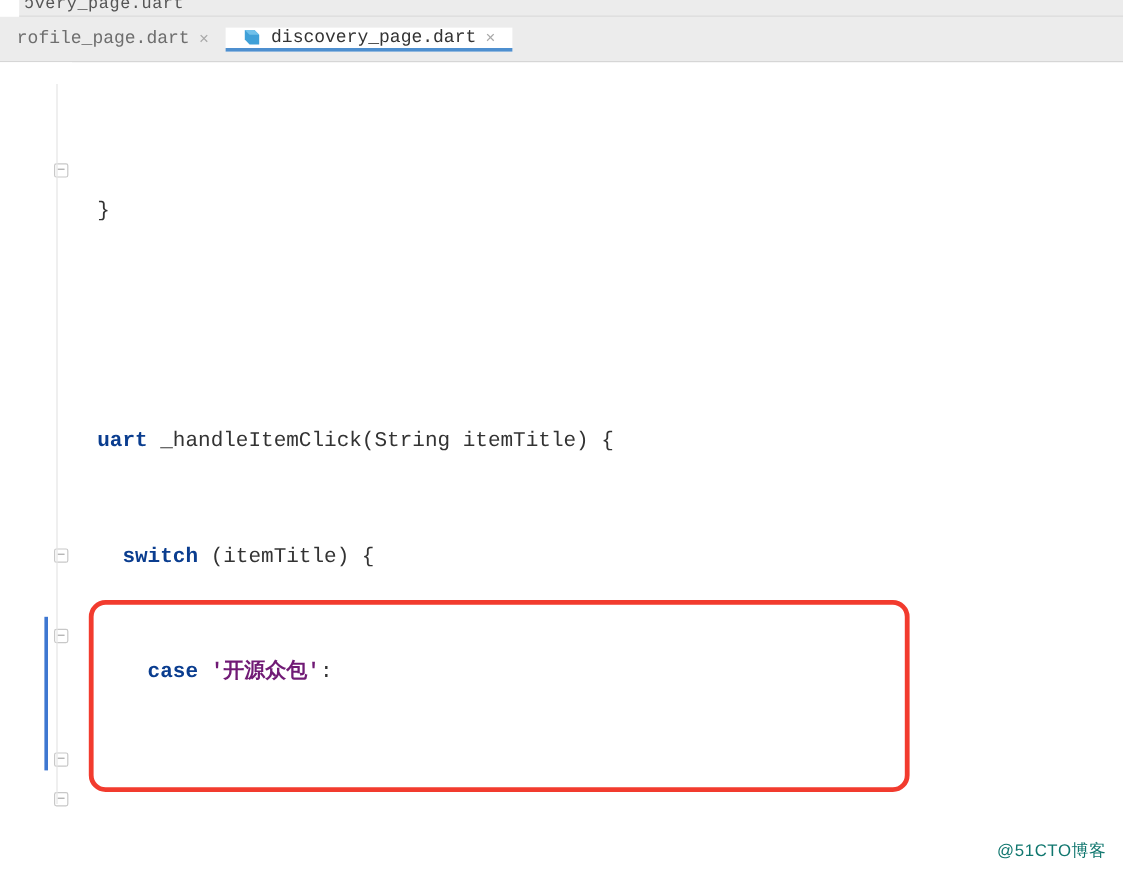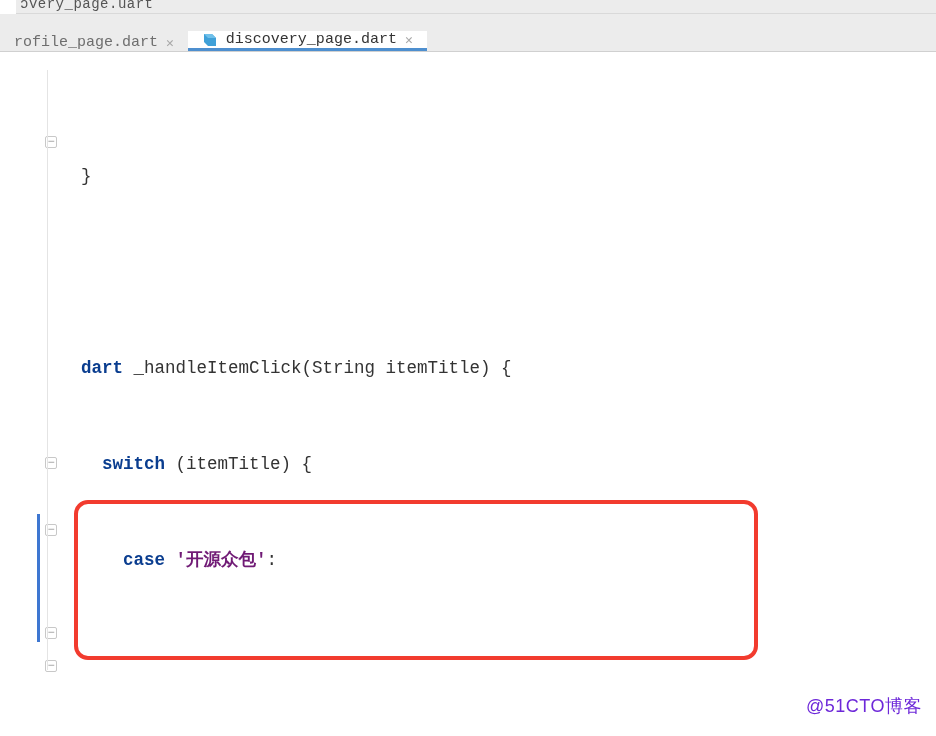--- a/index.html
+++ b/index.html
@@ -26,21 +26,21 @@
     letter-spacing: 0.5px;
     margin-left: 16px;
   }
 
   
   .tab-row {
     display: flex;
     background: #ececec;
     height: 38px;
     border-bottom: 1px solid #d0d0d0;
-    align-items: flex-end;
+    align-items: center;
   }
   .tab {
     display: flex;
     align-items: center;
     padding: 0 14px;
     font-size: 15px;
     color: #6e6e6e;
     gap: 8px;
     position: relative;
   }
@@ -116,22 +116,22 @@
     border: 4px solid #f23b2e;
     border-radius: 14px;
     pointer-events: none;
   }
 
   
   .watermark {
     position: absolute;
     right: 14px;
     bottom: 18px;
-    font-size: 18px;
-    color: #6d28d9;
+    font-size: 14px;
+    color: #0f766e;
     letter-spacing: 0.5px;
     font-family: sans-serif;
   }
 
   
   .change-bar {
     position:absolute;
     left:37px;
     width:3px;
     background:#3e77d1;
@@ -173,21 +173,21 @@
 
     <div class="change-bar" style="top:462px;height:128px;"></div>
   </div>
 
   <div class="indent-line" style="left:47px; top:18px; height:600px;"></div>
 
   <div class="code">
     
     <div class="line">  <span>}</span></div>
     <div class="line"><span></span></div>
-    <div class="line">  <span class="kw">dart</span><span> _handleItemClick(String itemTitle) {</span></div>
+    <div class="line">  <span class="kw">uart</span><span> _handleItemClick(String itemTitle) {</span></div>
     <div class="line">    <span class="kw">switch</span><span> (itemTitle) {</span></div>
     <div class="line">      <span class="kw">case</span> <span class="str">'开源众包'</span><span>:</span></div>
     
     
     
     
     
     
     
     

